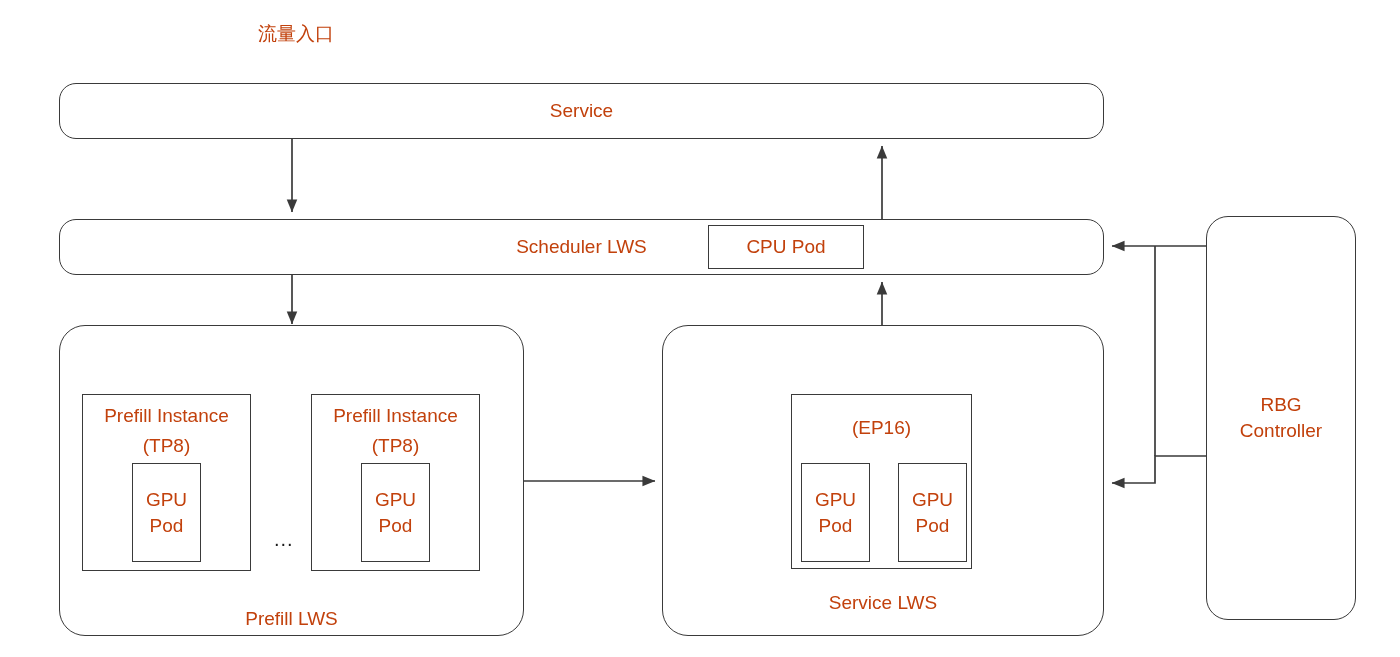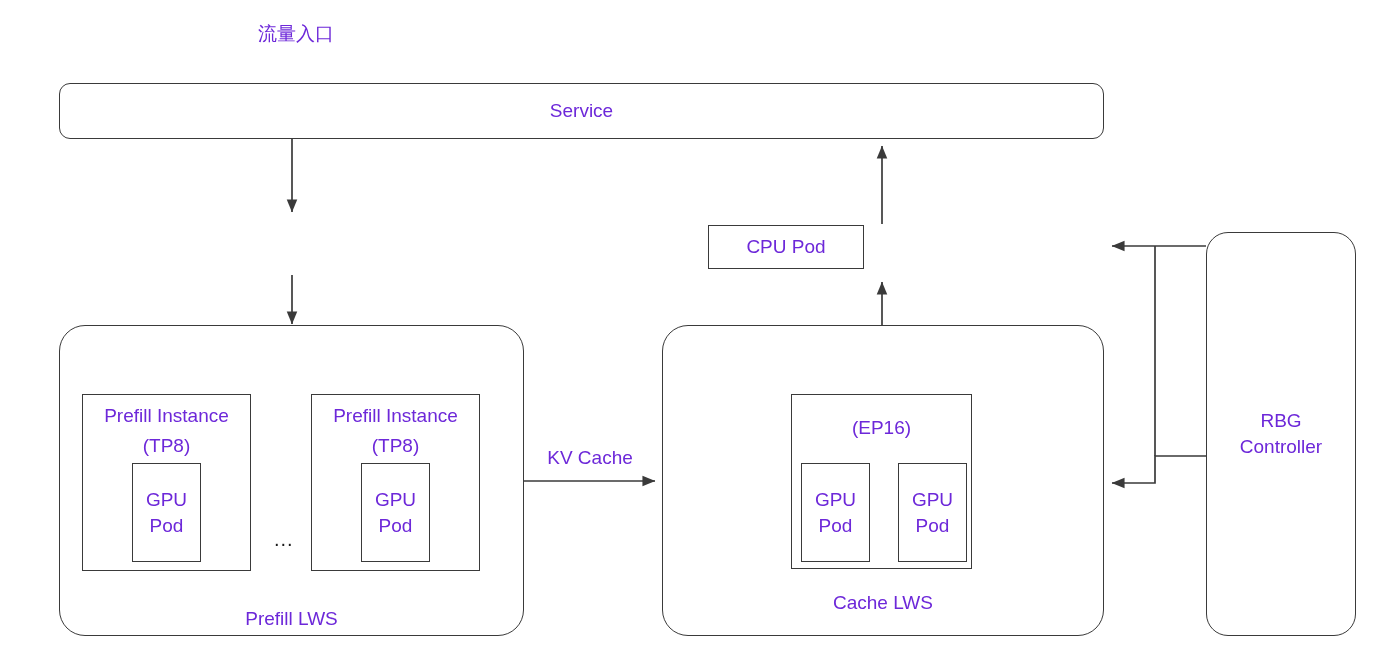--- a/index.html
+++ b/index.html
@@ -17,27 +17,27 @@
     overflow: hidden;
   }
   .label {
     position: absolute;
     display: flex;
     align-items: center;
     justify-content: center;
     text-align: center;
     line-height: 1.35;
     white-space: pre-line;
-    color: #6d28d9;
+    color: #c2410c;
   }
   
   .bar {
     position: absolute;
     border: 1.6px solid #3a3a3a;
-    border-radius: 11px;
+    border-radius: 17px;
     background: #ffffff;
     box-sizing: border-box;
   }
   .rounded-big {
     position: absolute;
     border: 1.6px solid #3a3a3a;
     border-radius: 26px;
     background: #ffffff;
     box-sizing: border-box;
   }
@@ -109,20 +109,23 @@
       <line x1="1155" y1="246" x2="1155" y2="456" stroke="#3a3a3a" stroke-width="1.7"></line>
     </g>
   </svg>
 
   <div class="label text-cjk" style="left:236px; top:18px; width:120px; height:32px;">流量入口</div>
 
   <div class="bar" style="left:59px; top:83px; width:1045px; height:56px;">
     <div class="label text-16" style="left:0; top:0; width:100%; height:100%;">Service</div>
   </div>
 
+  <div class="bar" style="left:59px; top:219px; width:1045px; height:56px;">
+    <div class="label text-16" style="left:0; top:0; width:100%; height:100%;">Scheduler LWS</div>
+  </div>
 
   <div class="rect" style="left:708px; top:225px; width:156px; height:44px;">
     <div class="label text-16" style="left:0; top:0; width:100%; height:100%;">CPU Pod</div>
   </div>
 
   <div class="rounded-big" style="left:59px; top:325px; width:465px; height:311px;">
     <div class="label text-16" style="left:0; bottom:2px; width:100%; height:28px;">Prefill LWS</div>
   </div>
 
   <div class="rect" style="left:82px; top:394px; width:169px; height:177px;">
@@ -138,36 +141,35 @@
 
   <div class="rect" style="left:311px; top:394px; width:169px; height:177px;">
     <div class="label text-16" style="left:0; top:8px; width:100%; height:26px;">Prefill Instance</div>
     <div class="label text-16" style="left:0; top:38px; width:100%; height:26px;">(TP8)</div>
     <div class="rect" style="left:49px; top:68px; width:69px; height:99px;">
       <div class="label text-16" style="left:0; top:0; width:100%; height:100%;">GPU
 Pod</div>
     </div>
   </div>
 
-  <div class="label text-16" style="left:515px; top:444px; width:150px; height:28px;">KV Cache</div>
 
   <div class="rounded-big" style="left:662px; top:325px; width:442px; height:311px;">
-    <div class="label text-16" style="left:0; bottom:18px; width:100%; height:28px;">Cache LWS</div>
+    <div class="label text-16" style="left:0; bottom:18px; width:100%; height:28px;">Service LWS</div>
   </div>
 
   <div class="rect" style="left:791px; top:394px; width:181px; height:175px;">
     <div class="label text-16" style="left:0; top:20px; width:100%; height:26px;">(EP16)</div>
     <div class="rect" style="left:9px; top:68px; width:69px; height:99px;">
       <div class="label text-16" style="left:0; top:0; width:100%; height:100%;">GPU
 Pod</div>
     </div>
     <div class="rect" style="left:106px; top:68px; width:69px; height:99px;">
       <div class="label text-16" style="left:0; top:0; width:100%; height:100%;">GPU
 Pod</div>
     </div>
   </div>
 
-  <div class="rounded-big" style="left:1206px; top:232px; width:150px; height:404px; border-radius:22px;">
+  <div class="rounded-big" style="left:1206px; top:216px; width:150px; height:404px; border-radius:22px;">
     <div class="label text-16" style="left:0; top:0; width:100%; height:100%;">RBG
 Controller</div>
   </div>
 
 </div>
 
 </body></html>

